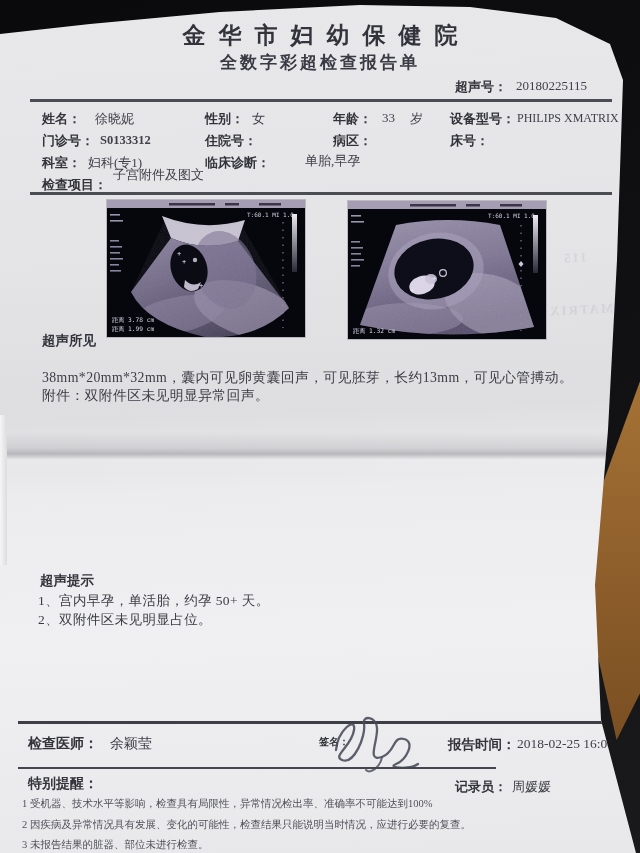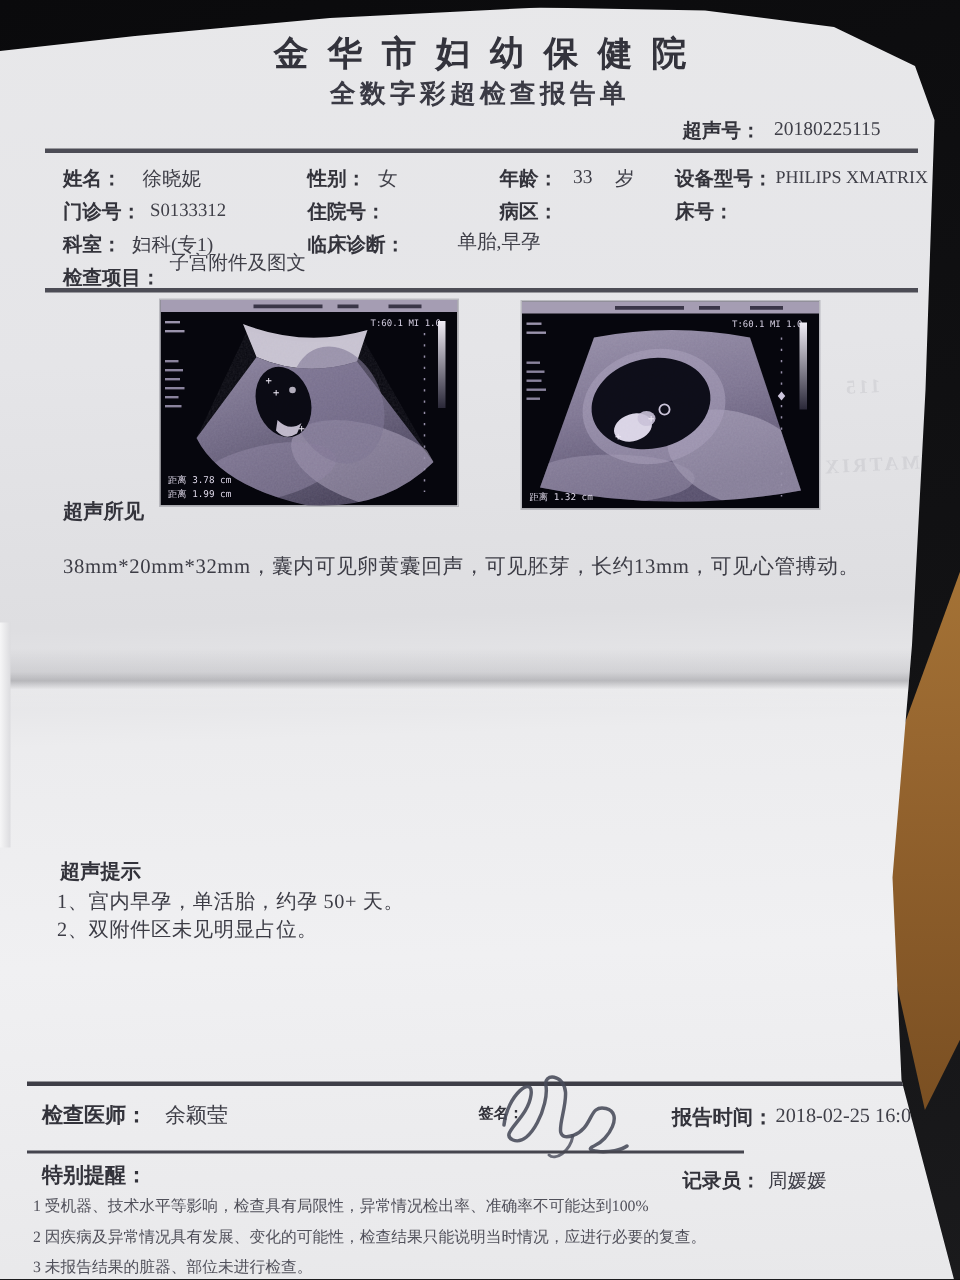--- a/index.html
+++ b/index.html
@@ -65,21 +65,21 @@
     <div class="abs val" style="left:95px;top:110px;">徐晓妮</div>
     <div class="abs lbl" style="left:205px;top:110px;">性别：</div>
     <div class="abs val" style="left:252px;top:110px;">女</div>
     <div class="abs lbl" style="left:333px;top:110px;">年龄：</div>
     <div class="abs val" style="left:382px;top:110px;">33</div>
     <div class="abs val" style="left:410px;top:110px;">岁</div>
     <div class="abs lbl" style="left:450px;top:110px;">设备型号：</div>
     <div class="abs val" style="left:517px;top:111px;font-size:12px;">PHILIPS XMATRIX</div>
 
     <div class="abs lbl" style="left:42px;top:132px;">门诊号：</div>
-    <div class="abs val" style="left:100px;top:133px;font-size:12.5px;">S0133312</div>
+    <div class="abs val" style="left:100px;top:133px;font-size:12.5px;font-weight:bold;">S0133312</div>
     <div class="abs lbl" style="left:205px;top:132px;">住院号：</div>
     <div class="abs lbl" style="left:333px;top:132px;">病区：</div>
     <div class="abs lbl" style="left:450px;top:132px;">床号：</div>
 
     <div class="abs lbl" style="left:42px;top:154px;">科室：</div>
     <div class="abs val" style="left:88px;top:154px;">妇科(专1)</div>
     <div class="abs lbl" style="left:205px;top:154px;">临床诊断：</div>
     <div class="abs val" style="left:285px;top:152px;margin-left:20px;">单胎,早孕</div>
 
     <div class="abs lbl" style="left:42px;top:176px;">检查项目：</div>
@@ -198,20 +198,21 @@
         <text x="62" y="92" font-size="7" fill="#efeaf6">+</text>
         <text x="84" y="80" font-size="7" fill="#efeaf6">+</text>
         <g>
           <text x="5" y="132" font-size="6.2" fill="#ddd7e8">距离 1.32 cm</text>
         </g>
       </svg>
     </div>
 
     <div class="abs lbl" style="left:42px;top:332px;font-size:13.5px;">超声所见</div>
     <div class="findings-line" style="left:42px;top:369px;">38mm*20mm*32mm，囊内可见卵黄囊回声，可见胚芽，长约13mm，可见心管搏动。</div>
+    <div class="findings-line" style="left:42px;top:387px;">附件：双附件区未见明显异常回声。</div>
 
     <div class="fold"></div>
     <div class="underpage"></div>
 
     <div class="ghost" style="left:562px;top:250px;">115</div>
     <div class="ghost" style="left:548px;top:302px;">MATRIX</div>
 
     <div class="abs lbl" style="left:40px;top:572px;font-size:13.5px;">超声提示</div>
     <div class="findings-line" style="left:38px;top:592px;font-size:13.5px;">1、宫内早孕，单活胎，约孕 50+ 天。</div>
     <div class="findings-line" style="left:38px;top:611px;font-size:13.5px;">2、双附件区未见明显占位。</div>

